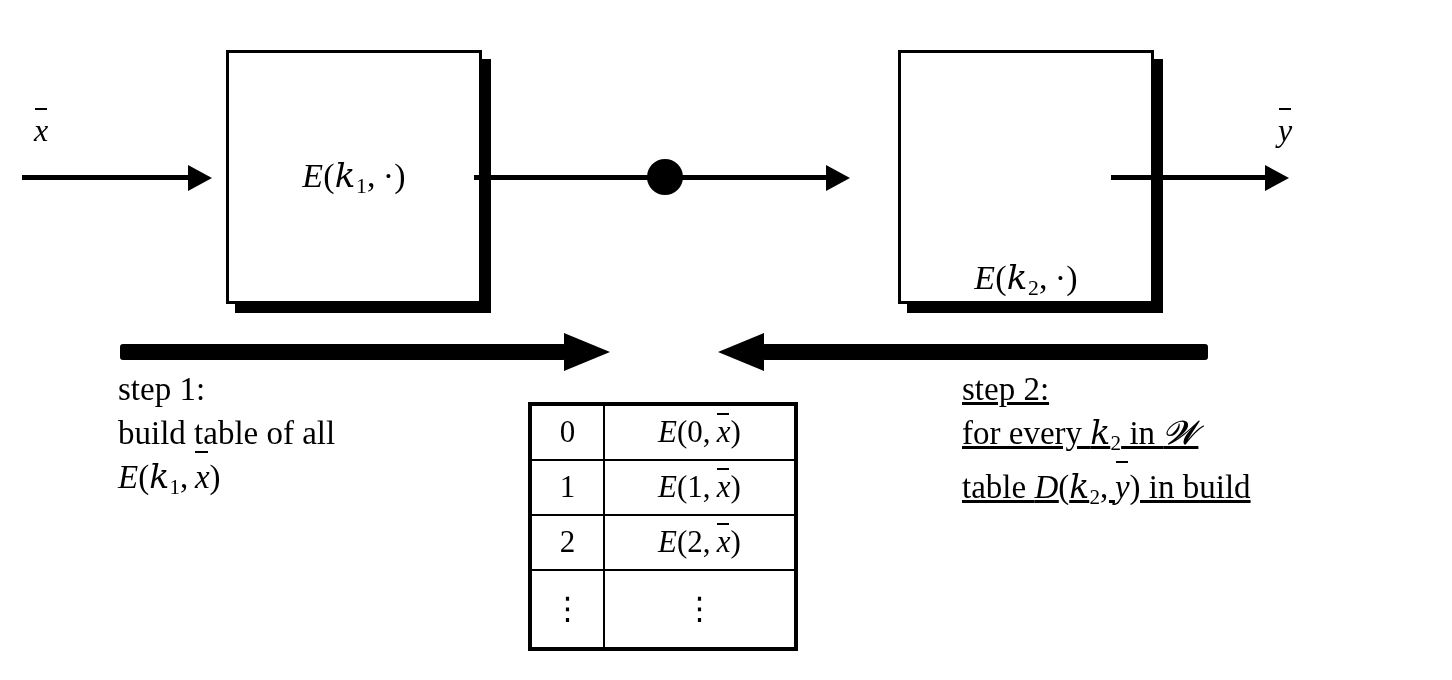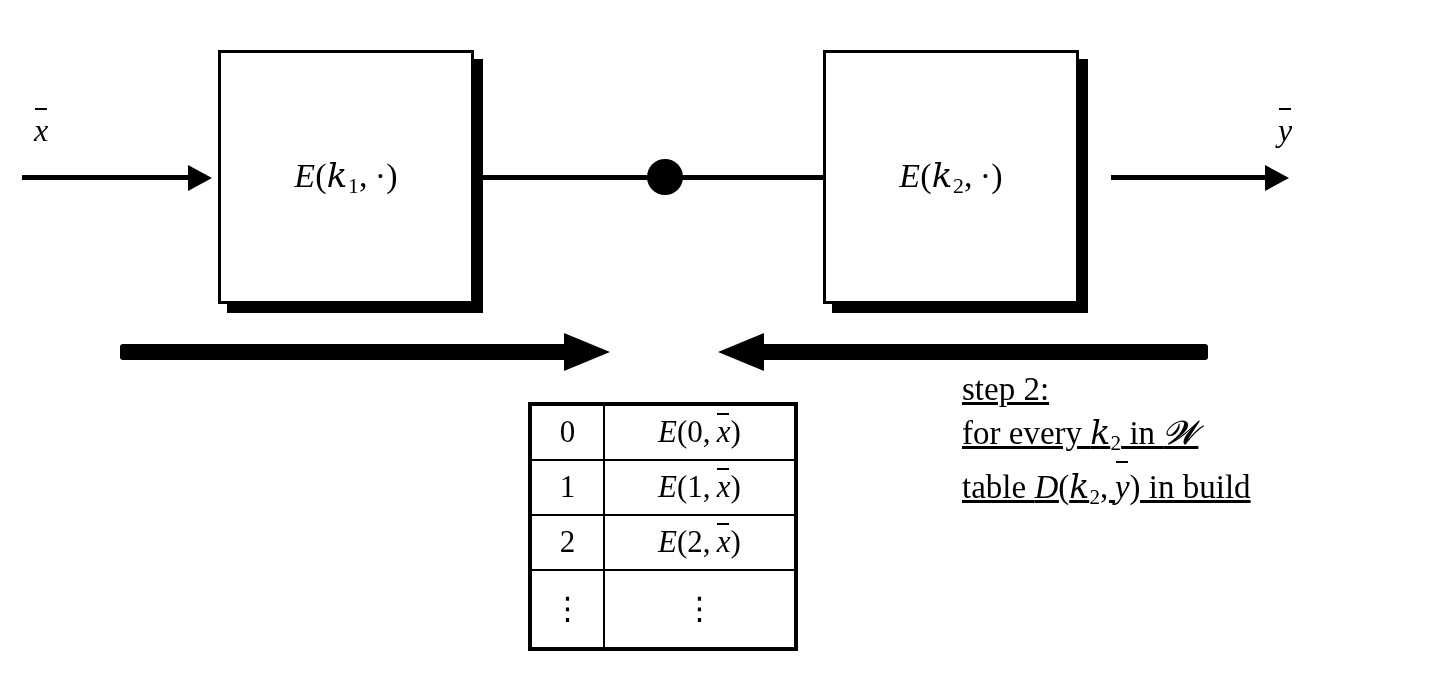--- a/index.html
+++ b/index.html
@@ -23,20 +23,21 @@
   
   .cipher-box {
     position: absolute;
     background: #ffffff;
     border: 3px solid #000000;
     box-sizing: border-box;
     box-shadow: 9px 9px 0 0 #000000;
     display: flex;
     align-items: center;
     justify-content: center;
+    margin-left: 8px;
   }
   .cipher-label {
     font-size: 34px;
     font-style: italic;
     letter-spacing: 0.2px;
     white-space: nowrap;
   }
 
   
   .wire {
@@ -171,40 +172,45 @@
   </div>
 
   <div class="cipher-box" style="left:218px; top:50px; width:256px; height:254px;">
     <span class="cipher-label"><span class="mi">E</span><span class="up">(</span><span class="kap">k</span><span class="sub">1</span><span class="up">, ·)</span></span>
   </div>
 
   <div class="wire" style="left:474px; top:175px; width:363px;"></div>
   <div class="junction-dot" style="left:647px; top:159px;"></div>
   <div class="arrowhead-right" style="left:826px; top:164.5px;"></div>
 
-  <div class="cipher-box" style="left:823px; top:50px; width:256px; height:254px;">
+  <div class="cipher-box" style="left:890px; top:50px; width:256px; height:254px;align-items:flex-end;">
     <span class="cipher-label"><span class="mi">E</span><span class="up">(</span><span class="kap">k</span><span class="sub">2</span><span class="up">, ·)</span></span>
   </div>
 
   <div class="wire" style="left:1111px; top:175px; width:159px;"></div>
   <div class="arrowhead-right" style="left:1265px; top:164.5px;"></div>
   <div class="wire-label" style="left:1278px; top:112px;">
     <span class="ovl">y</span>
   </div>
 
   <div class="fat-arrow" style="left:120px; top:333px; width:490px;">
     <div class="fat-shaft" style="left:0; width:446px;"></div>
     <div class="fat-head-right" style="left:444px;"></div>
   </div>
 
   <div class="fat-arrow" style="left:718px; top:333px; width:490px;">
     <div class="fat-head-left" style="left:0;"></div>
     <div class="fat-shaft" style="left:44px; width:446px;"></div>
   </div>
 
+  <div class="caption" style="left:118px; top:367px;">
+    <span class="ln">step 1:</span>
+    <span class="ln">build table of all</span>
+    <span class="ln"><span class="mi">E</span><span class="up">(</span><span class="kap">k</span><span class="sub">1</span><span class="up">, </span><span class="ovl">x</span><span class="up">)</span></span>
+  </div>
 
   <div class="caption" style="left:962px; top:367px;text-decoration:underline;">
     <span class="ln">step 2:</span>
     <span class="ln"><span class="up">for every </span><span class="kap">k</span><span class="sub">2</span><span class="up"> in </span><span class="cal">𝓦</span></span>
     <span class="ln"><span class="up">table </span><span class="mi">D</span><span class="up">(</span><span class="kap">k</span><span class="sub">2</span><span class="up">, </span><span class="ovl">y</span><span class="up">) in build</span></span>
   </div>
 
   <table class="lookup-table" style="left:528px; top:402px; width:270px;">
     <tbody>
       <tr>

